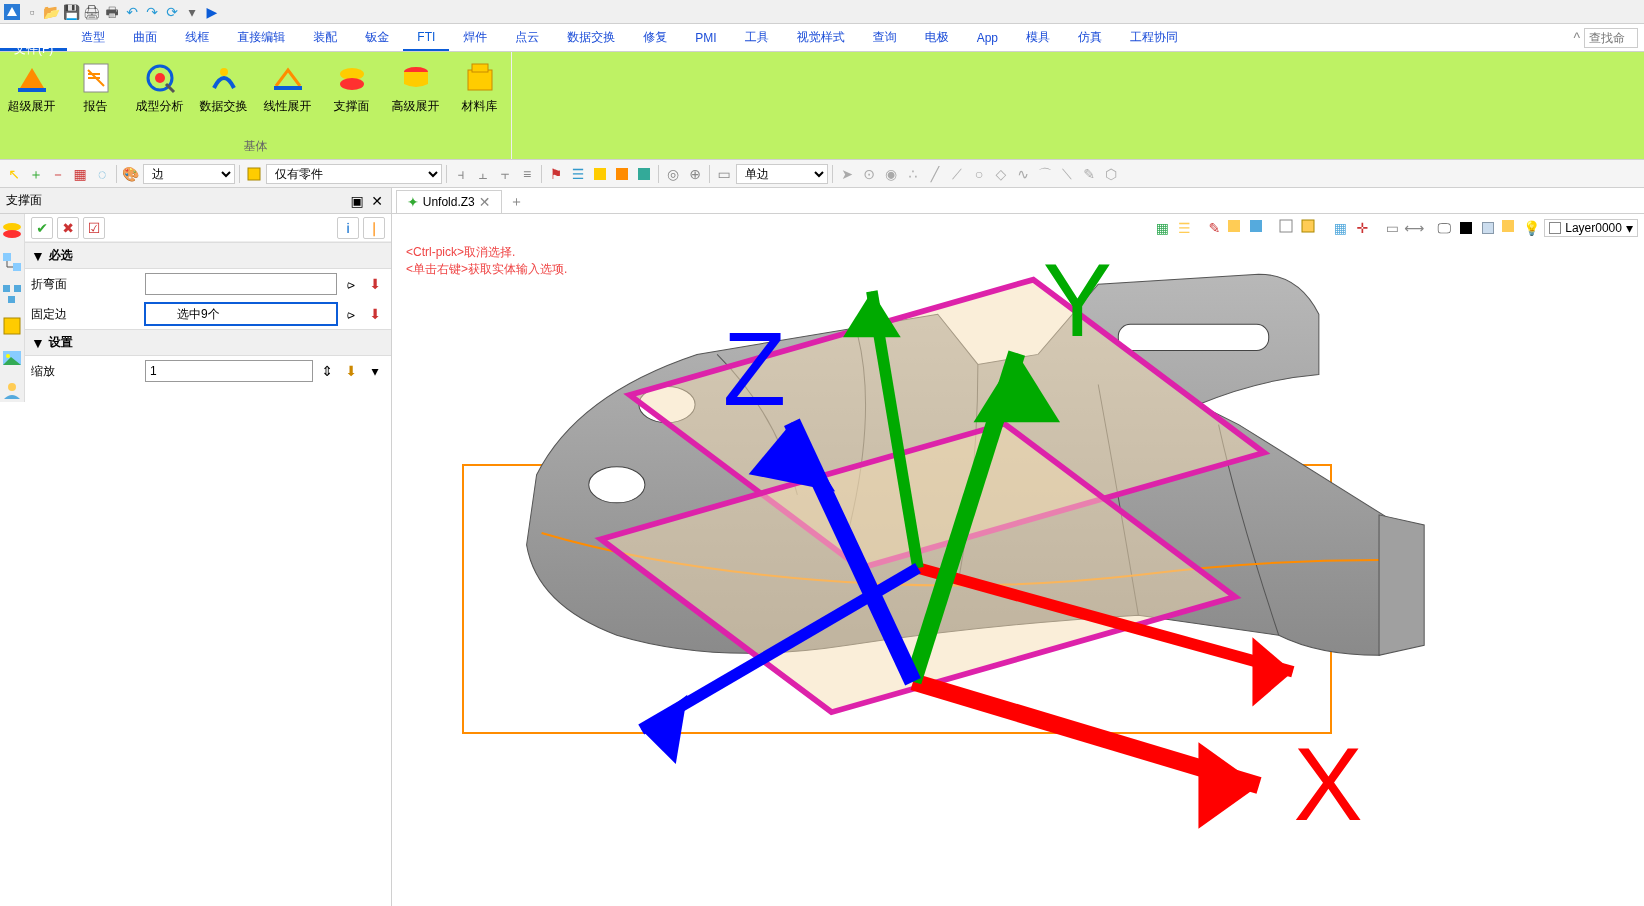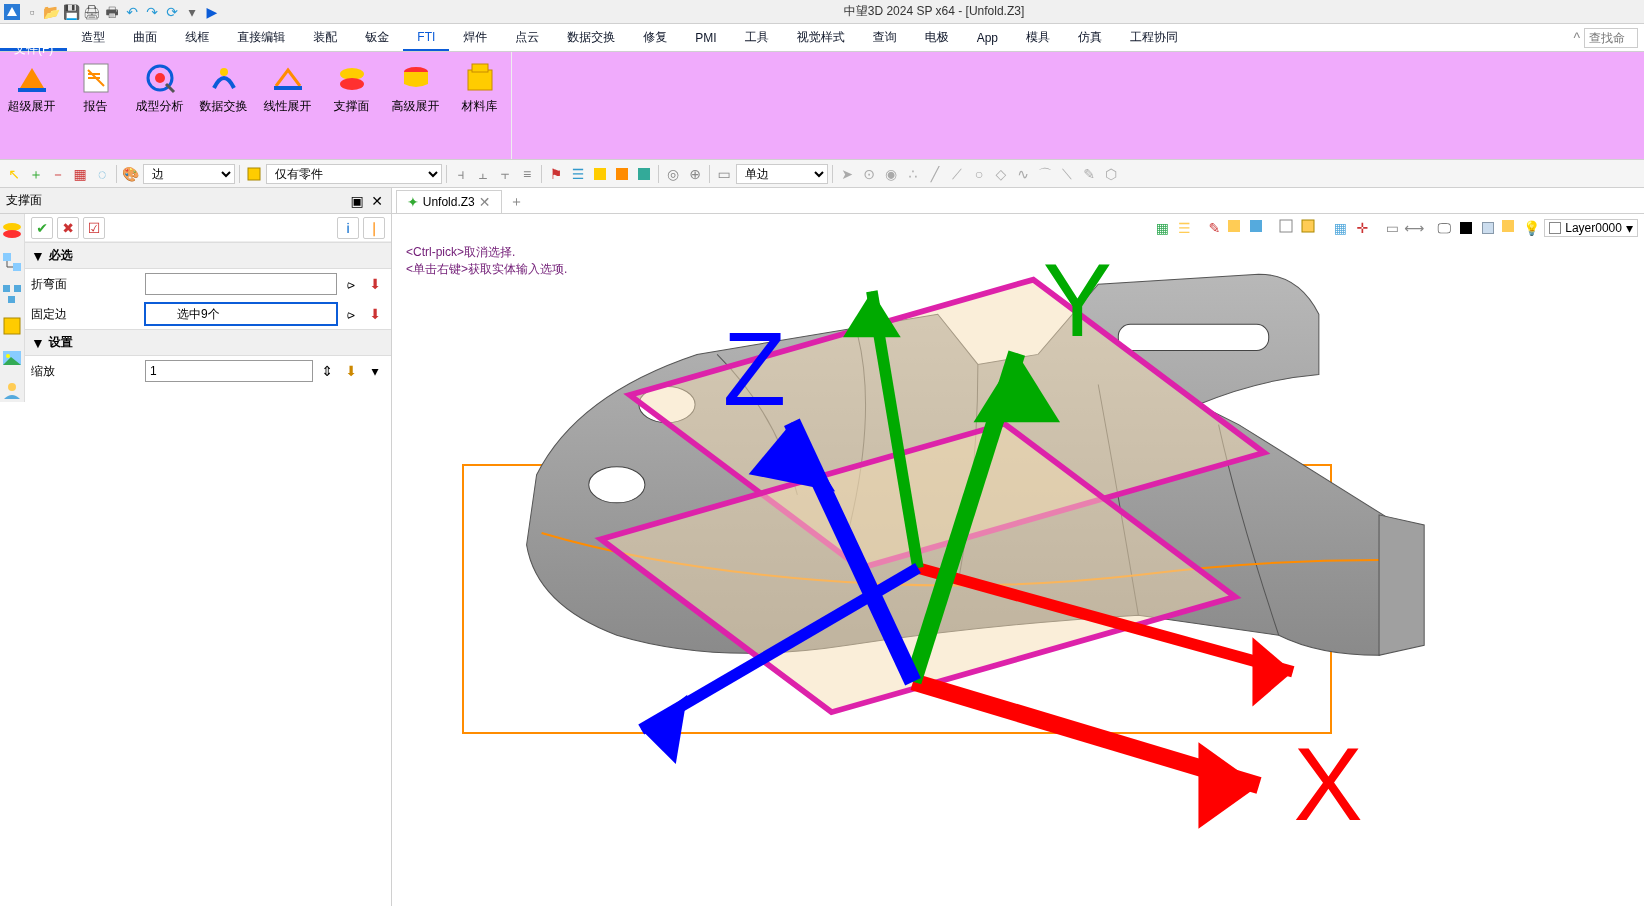--- a/index.html
+++ b/index.html
@@ -6,29 +6,29 @@
 body { background: #fff; width: 1644px; height: 906px; overflow: hidden; }
 
 
 .titlebar { height: 24px; background: #f0f0f0; display: flex; align-items: center; border-bottom: 1px solid #d0d0d0; }
 .titlebar-icons { display: flex; align-items: center; gap: 4px; padding: 0 4px; }
 .titlebar-icons .tico { width: 16px; height: 16px; display: flex; align-items: center; justify-content: center; cursor: pointer; }
 .titlebar-title { flex: 1; text-align: center; color: #333; }
 
 
 .menubar { height: 28px; background: #fff; display: flex; align-items: stretch; border-bottom: 1px solid #d0d0d0; }
-.menubar .tab { padding: 0 14px; display: flex; align-items: center; cursor: pointer; color: #0f172a; }
+.menubar .tab { padding: 0 14px; display: flex; align-items: center; cursor: pointer; color: #1d4ed8; }
 .menubar .tab.active { background: #0b5cd8; color: #fff; margin-top: 24px; }
 .menubar .tab.sel { border-bottom: 2px solid #0b5cd8; color: #0b5cd8; }
 .menubar .spacer { flex: 1; }
 .menubar .right { display: flex; align-items: center; gap: 4px; padding-right: 6px; }
 .searchbox { width: 54px; height: 20px; border: 1px solid #ccc; padding: 0 4px; color: #999; }
 
 
-.ribbon { height: 108px; background: #f0abfc; border-bottom: 1px solid #d0d0d0; display: flex; }
+.ribbon { height: 108px; background: #bef264; border-bottom: 1px solid #d0d0d0; display: flex; }
 .ribbon-group { display: flex; flex-direction: column; align-items: center; border-right: 1px solid #eee; padding: 4px 0 0 0; }
 .ribbon-items { display: flex; }
 .ribbon-item { width: 64px; display: flex; flex-direction: column; align-items: center; gap: 2px; padding: 4px 2px; cursor: pointer; }
 .ribbon-item .ico { width: 36px; height: 36px; display: flex; align-items: center; justify-content: center; }
 .ribbon-item .lbl { text-align: center; }
 .ribbon-group-label { margin-top: auto; padding: 2px 0 4px 0; color: #666; width: 100%; text-align: center; }
 
 
 .toolrow { height: 28px; background: #f5f5f5; border-bottom: 1px solid #d0d0d0; display: flex; align-items: center; gap: 2px; padding: 0 4px; }
 .toolrow .tbtn { width: 20px; height: 20px; display: flex; align-items: center; justify-content: center; cursor: pointer; border: 1px solid transparent; }
@@ -58,21 +58,21 @@
 .prop-row input.active { border: 1px solid #0b5cd8; outline: 1px solid #0b5cd8; padding-left: 31px; }
 .prop-row .rowbtn { width: 20px; height: 20px; display: flex; align-items: center; justify-content: center; cursor: pointer; }
 
 
 .viewport { flex: 1; position: relative; background: #fff; }
 .doc-tabs { height: 26px; border-bottom: 1px solid #d0d0d0; display: flex; align-items: stretch; padding-left: 4px; }
 .doc-tab { display: flex; align-items: center; gap: 4px; padding: 0 10px; border: 1px solid #d0d0d0; border-bottom: none; background: #f5f5f5; margin-top: 2px; cursor: pointer; }
 .doc-tab.active { background: #fff; }
 .doc-add { display: flex; align-items: center; padding: 0 8px; color: #888; cursor: pointer; }
 
-.view-hints { position: absolute; top: 30px; left: 14px; color: #701a75; line-height: 1.4; }
+.view-hints { position: absolute; top: 30px; left: 14px; color: #ef4444; line-height: 1.4; }
 .view-topbar { position: absolute; top: 4px; right: 6px; display: flex; align-items: center; gap: 2px; }
 .view-topbar .vico { width: 20px; height: 20px; display: flex; align-items: center; justify-content: center; cursor: pointer; }
 .view-topbar .layer { display: flex; align-items: center; gap: 4px; border: 1px solid #ccc; padding: 1px 4px; background:#fff; }
 .view-topbar .layer .sw { width: 12px; height: 12px; border: 1px solid #888; }
 
 .canvas { position: absolute; top: 26px; left: 0; right: 0; bottom: 0; }
 .canvas svg { width: 100%; height: 100%; }
 
 .triad { position: absolute; top: 8px; right: 100px; width: 170px; height: 120px; }
 .corner-triad { position: absolute; bottom: 8px; left: 68px; width: 80px; height: 80px; }
@@ -97,21 +97,20 @@
     <span class="tico glyph" style="color:#d88a2a">📂</span>
     <span class="tico glyph" style="color:#2a6bd6">💾</span>
     <span class="tico glyph" style="color:#555">🖨</span>
     <span class="tico glyph" style="color:#555">🖶</span>
     <span class="tico glyph" style="color:#2a9bd6">↶</span>
     <span class="tico glyph" style="color:#2a9bd6">↷</span>
     <span class="tico glyph" style="color:#2a9bd6">⟳</span>
     <span class="tico glyph" style="color:#666">▾</span>
     <span class="tico glyph" style="color:#0b5cd8">▶</span>
   </div>
-  <div class="titlebar-title">中望3D 2024 SP x64 - [Unfold.Z3]</div>
 </div>
 
 <div class="menubar">
   <div class="tab active">文件(F)</div>
   <div class="tab">造型</div>
   <div class="tab">曲面</div>
   <div class="tab">线框</div>
   <div class="tab">直接编辑</div>
   <div class="tab">装配</div>
   <div class="tab">钣金</div>
@@ -206,20 +205,21 @@
       <div class="ribbon-item">
         <span class="ico">
             <svg width="36" height="36">
               <rect x="6" y="10" width="24" height="20" fill="#ffcc00" stroke="#c88a00"></rect>
               <rect x="10" y="4" width="16" height="8" fill="#ffcc00" stroke="#c88a00"></rect>
             </svg>
           </span>
         <span class="lbl">材料库</span>
       </div>
     </div>
+    <div class="ribbon-group-label">基体</div>
   </div>
 </div>
 
 <div class="toolrow">
   <span class="tbtn glyph" style="color:#ffcc00">↖</span>
   <span class="tbtn glyph" style="color:#3a3">＋</span>
   <span class="tbtn glyph" style="color:#c33">－</span>
   <span class="tbtn glyph" style="color:#c33">▦</span>
   <span class="tbtn glyph" style="color:#39c">◌</span>
   <span class="sep"></span>

